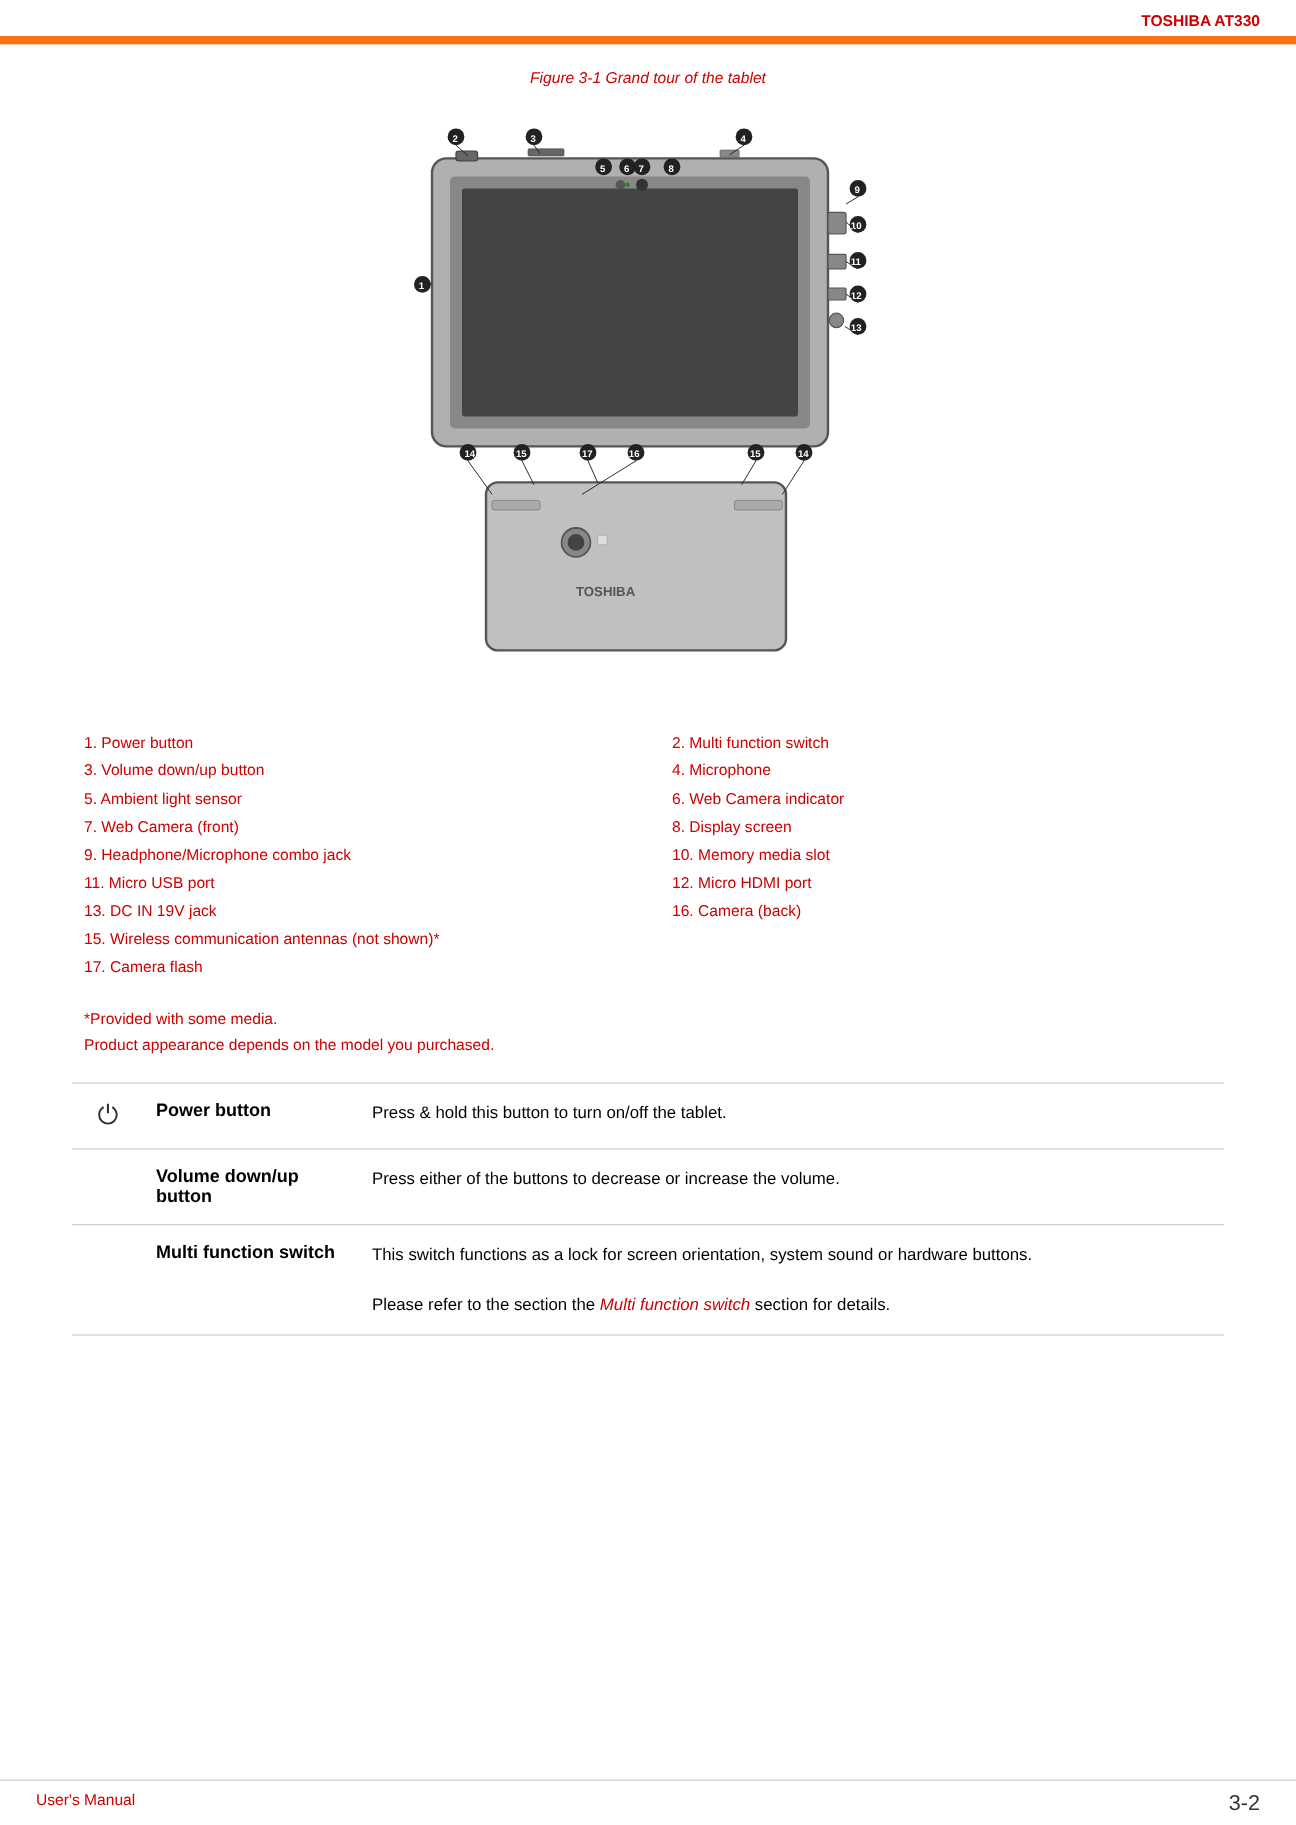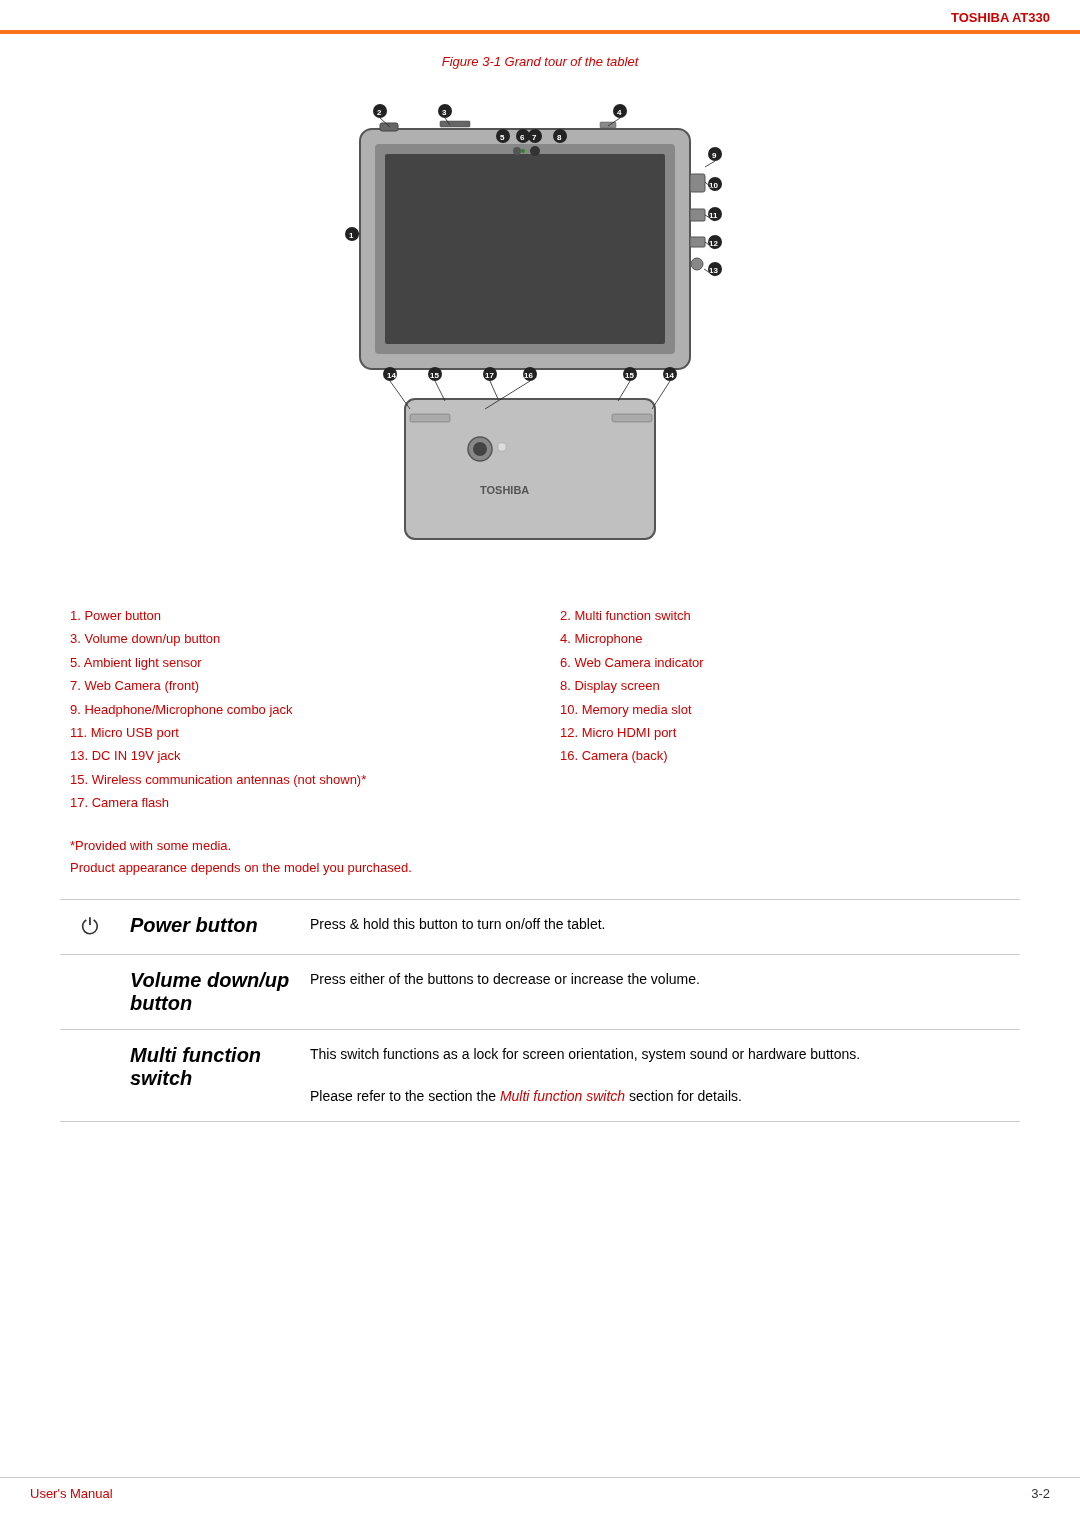--- a/index.html
+++ b/index.html
@@ -11,21 +11,21 @@
       font-size: 14px;
       color: #000;
       position: relative;
     }
 
     
     .header {
       display: flex;
       justify-content: flex-end;
       padding: 10px 30px 5px 30px;
-      border-bottom: 4px solid #f97316;
+      border-bottom: 7px solid #f97316;
     }
     .header-title {
       color: #cc0000;
       font-size: 13px;
       font-weight: bold;
     }
 
     
     .main-content {
       padding: 20px 60px 20px 60px;
@@ -98,22 +98,21 @@
       width: 60px;
       padding: 14px 10px;
       vertical-align: top;
       text-align: center;
     }
     .desc-cell-label {
       width: 180px;
       padding: 14px 10px;
       vertical-align: top;
       font-weight: bold;
-      font-size: 20px;
-      font-style: italic;
+      font-size: 15px;
     }
     .desc-cell-desc {
       padding: 14px 10px;
       vertical-align: top;
       font-size: 14px;
       line-height: 1.5;
     }
     .power-icon {
       font-size: 22px;
       color: #333;
@@ -121,35 +120,35 @@
     }
     .link-text {
       color: #cc0000;
       font-style: italic;
       text-decoration: none;
     }
 
     
     .footer {
       position: absolute;
-      bottom: 12px;
+      bottom: 0;
       left: 0;
       right: 0;
       border-top: 1px solid #ccc;
       display: flex;
       justify-content: space-between;
       padding: 8px 30px;
     }
     .footer-left {
       color: #cc0000;
       font-size: 13px;
     }
     .footer-right {
       color: #333;
-      font-size: 13px;
+      font-size: 18px;
     }
   </style>
 </head>
 <body>
 
 <div class="header">
   <span class="header-title">TOSHIBA AT330</span>
 </div>
 
 <div class="main-content">

